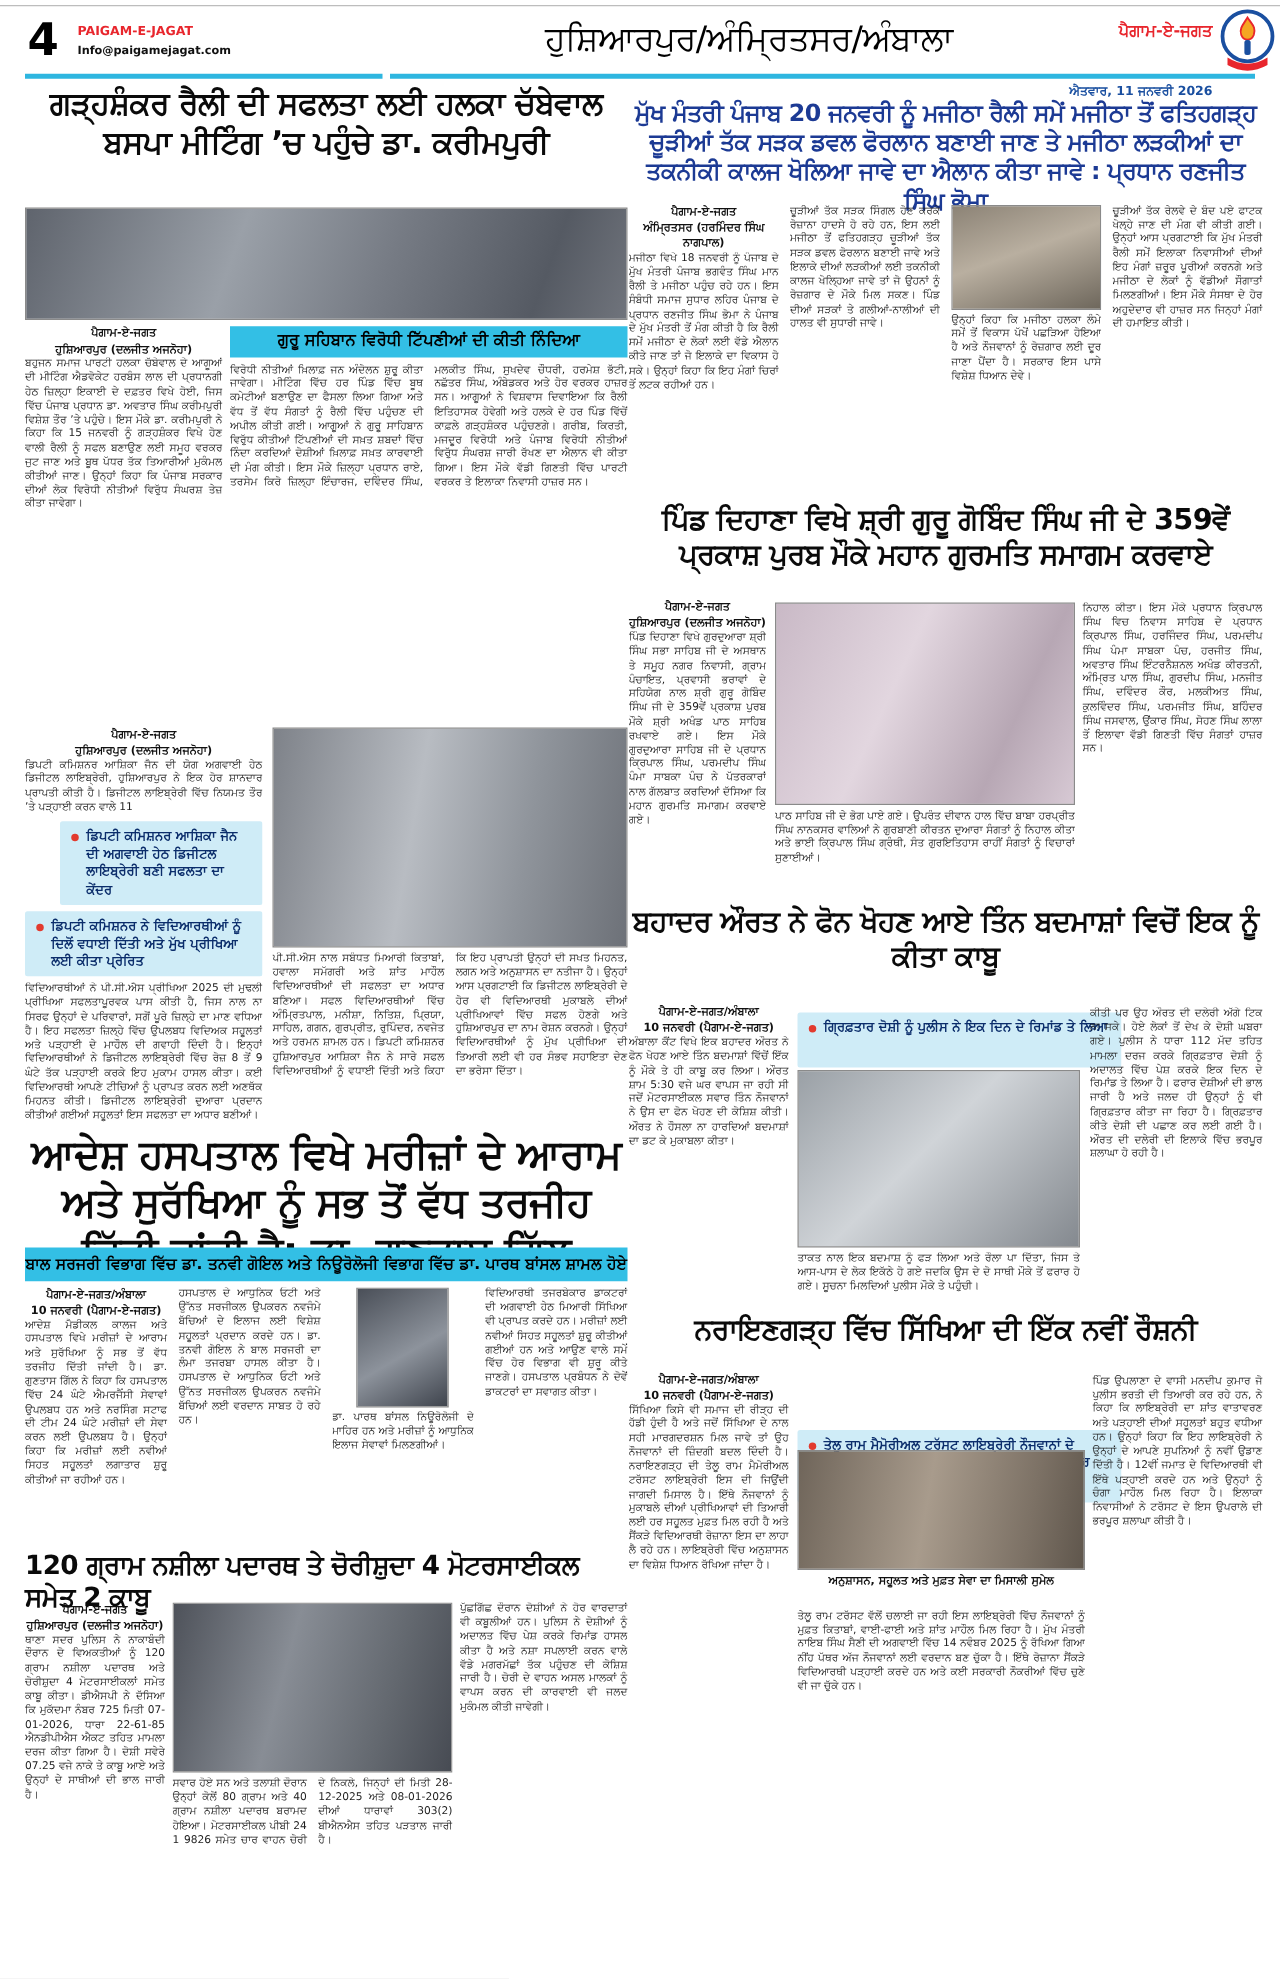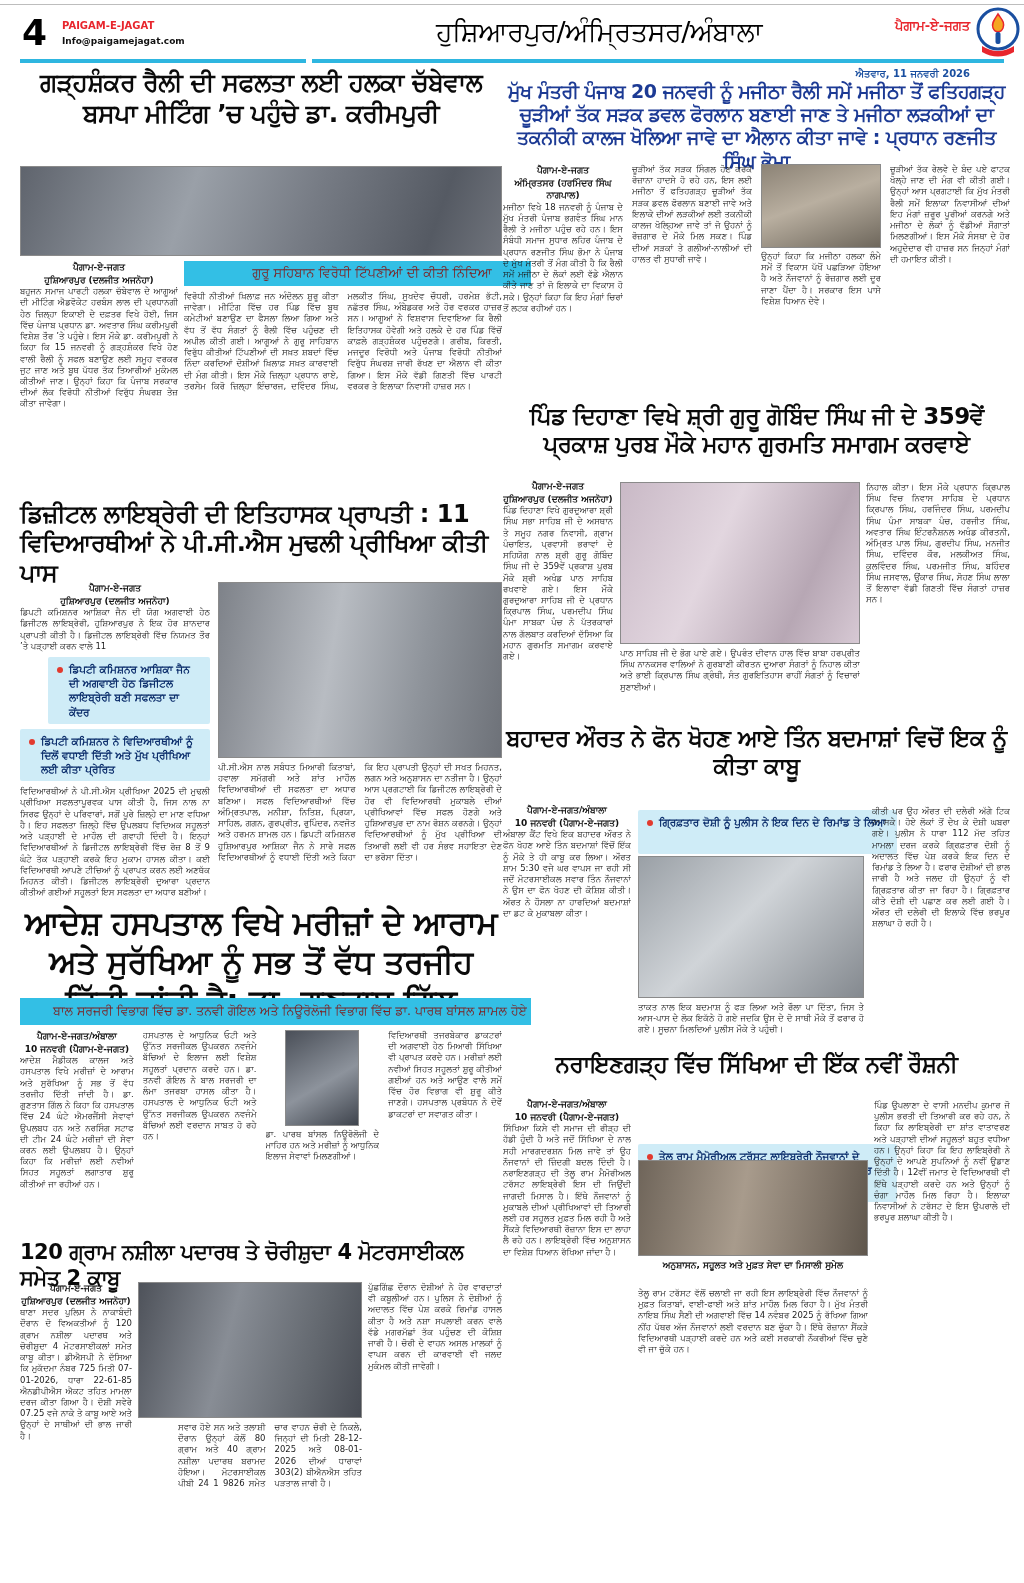--- a/index.html
+++ b/index.html
@@ -7,22 +7,22 @@
         font-family:"DejaVu Sans",sans-serif;color:#1a1a1a;}
   .abs{position:absolute;}
   .hl{font-weight:bold;color:#0a0a0a;text-align:center;line-height:1.22;letter-spacing:-0.5px;}
   .hl-left{text-align:center;}
   .hl-blue{color:#1c3a94;}
   .byline{text-align:center;font-weight:bold;font-size:9px;line-height:1.4;color:#111;}
   .body-txt{font-size:8.5px;line-height:1.32;text-align:justify;color:#1d1d1d;overflow:hidden;}
   .cols2{column-count:2;column-gap:9px;}
   .row{display:flex;gap:9px;}
   .row > div{flex:1;overflow:hidden;}
-  .band{background:#33bfe5;color:#7f1d1d;font-weight:normal;text-align:center;
-        display:flex;align-items:center;justify-content:center;line-height:1.15;padding-left:29px;}
+  .band{background:#33bfe5;color:#000000;font-weight:bold;text-align:center;
+        display:flex;align-items:center;justify-content:center;line-height:1.15;}
   .bullet-box{background:#cfecf7;color:#0b2d6b;font-weight:bold;font-size:10.5px;line-height:1.35;
         padding:5px 8px 5px 21px;position:relative;border-radius:2px;text-align:left;overflow:hidden;}
   .bullet-box .dot{position:absolute;left:9px;top:10px;width:6px;height:6px;border-radius:50%;background:#e23a2e;}
   .photo{border:1px solid #8a8a8a;box-sizing:border-box;}
   .ph-group{background:linear-gradient(110deg,#5f646d,#9aa0a8 35%,#767b84 60%,#555a63 85%,#70747c);}
   .ph-portrait{background:linear-gradient(160deg,#8c8376,#b9afa0 45%,#6e675c);}
   .ph-samagam{background:linear-gradient(115deg,#c9b9c6,#e2d6df 40%,#b7a7b4 75%,#d7c9d4);}
   .ph-library{background:linear-gradient(100deg,#7e8289,#b8bcc2 40%,#8f949b 70%,#6d7178);}
   .ph-police{background:linear-gradient(135deg,#9aa0a6,#d0d4d8 45%,#84898f);}
   .ph-doctor{background:linear-gradient(150deg,#4a4f58,#8d939c 55%,#3f444d);}
@@ -87,21 +87,20 @@
   <div class="abs hl" style="left:503px;top:402px;width:507px;font-size:23px;">ਪਿੰਡ ਦਿਹਾਣਾ ਵਿਖੇ ਸ਼੍ਰੀ ਗੁਰੂ ਗੋਬਿੰਦ ਸਿੰਘ ਜੀ ਦੇ 359ਵੇਂ ਪ੍ਰਕਾਸ਼ ਪੁਰਬ ਮੌਕੇ ਮਹਾਨ ਗੁਰਮਤਿ ਸਮਾਗਮ ਕਰਵਾਏ</div>
   <div class="abs" style="left:503px;top:480px;width:110px;height:240px;overflow:hidden;">
     <div class="byline">ਪੈਗਾਮ-ਏ-ਜਗਤ</div>
     <div class="byline">ਹੁਸ਼ਿਆਰਪੁਰ (ਦਲਜੀਤ ਅਜਨੋਹਾ)</div>
     <div class="body-txt">ਪਿੰਡ ਦਿਹਾਣਾ ਵਿਖੇ ਗੁਰਦੁਆਰਾ ਸ਼੍ਰੀ ਸਿੰਘ ਸਭਾ ਸਾਹਿਬ ਜੀ ਦੇ ਅਸਥਾਨ ਤੇ ਸਮੂਹ ਨਗਰ ਨਿਵਾਸੀ, ਗ੍ਰਾਮ ਪੰਚਾਇਤ, ਪ੍ਰਵਾਸੀ ਭਰਾਵਾਂ ਦੇ ਸਹਿਯੋਗ ਨਾਲ ਸ਼੍ਰੀ ਗੁਰੂ ਗੋਬਿੰਦ ਸਿੰਘ ਜੀ ਦੇ 359ਵੇਂ ਪ੍ਰਕਾਸ਼ ਪੁਰਬ ਮੌਕੇ ਸ਼੍ਰੀ ਅਖੰਡ ਪਾਠ ਸਾਹਿਬ ਰਖਵਾਏ ਗਏ। ਇਸ ਮੌਕੇ ਗੁਰਦੁਆਰਾ ਸਾਹਿਬ ਜੀ ਦੇ ਪ੍ਰਧਾਨ ਕ੍ਰਿਪਾਲ ਸਿੰਘ, ਪਰਮਦੀਪ ਸਿੰਘ ਪੰਮਾ ਸਾਬਕਾ ਪੰਚ ਨੇ ਪੱਤਰਕਾਰਾਂ ਨਾਲ ਗੱਲਬਾਤ ਕਰਦਿਆਂ ਦੱਸਿਆ ਕਿ ਮਹਾਨ ਗੁਰਮਤਿ ਸਮਾਗਮ ਕਰਵਾਏ ਗਏ।</div>
   </div>
   <div class="abs photo ph-samagam" style="left:620px;top:482px;width:240px;height:162px;"></div>
   <div class="abs body-txt" style="left:620px;top:648px;width:240px;height:72px;">ਪਾਠ ਸਾਹਿਬ ਜੀ ਦੇ ਭੋਗ ਪਾਏ ਗਏ। ਉਪਰੰਤ ਦੀਵਾਨ ਹਾਲ ਵਿੱਚ ਬਾਬਾ ਹਰਪ੍ਰੀਤ ਸਿੰਘ ਨਾਨਕਸਰ ਵਾਲਿਆਂ ਨੇ ਗੁਰਬਾਣੀ ਕੀਰਤਨ ਦੁਆਰਾ ਸੰਗਤਾਂ ਨੂੰ ਨਿਹਾਲ ਕੀਤਾ ਅਤੇ ਭਾਈ ਕ੍ਰਿਪਾਲ ਸਿੰਘ ਗ੍ਰੰਥੀ, ਸੰਤ ਗੁਰਇਤਿਹਾਸ ਰਾਹੀਂ ਸੰਗਤਾਂ ਨੂੰ ਵਿਚਾਰਾਂ ਸੁਣਾਈਆਂ।</div>
   <div class="abs body-txt" style="left:866px;top:482px;width:144px;height:238px;">ਨਿਹਾਲ ਕੀਤਾ। ਇਸ ਮੌਕੇ ਪ੍ਰਧਾਨ ਕ੍ਰਿਪਾਲ ਸਿੰਘ ਵਿਚ ਨਿਵਾਸ ਸਾਹਿਬ ਦੇ ਪ੍ਰਧਾਨ ਕ੍ਰਿਪਾਲ ਸਿੰਘ, ਹਰਜਿੰਦਰ ਸਿੰਘ, ਪਰਮਦੀਪ ਸਿੰਘ ਪੰਮਾ ਸਾਬਕਾ ਪੰਚ, ਹਰਜੀਤ ਸਿੰਘ, ਅਵਤਾਰ ਸਿੰਘ ਇੰਟਰਨੈਸ਼ਨਲ ਅਖੰਡ ਕੀਰਤਨੀ, ਅੰਮ੍ਰਿਤ ਪਾਲ ਸਿੰਘ, ਗੁਰਦੀਪ ਸਿੰਘ, ਮਨਜੀਤ ਸਿੰਘ, ਦਵਿੰਦਰ ਕੌਰ, ਮਲਕੀਅਤ ਸਿੰਘ, ਕੁਲਵਿੰਦਰ ਸਿੰਘ, ਪਰਮਜੀਤ ਸਿੰਘ, ਬਹਿੰਦਰ ਸਿੰਘ ਜਸਵਾਲ, ਉਂਕਾਰ ਸਿੰਘ, ਸੋਹਣ ਸਿੰਘ ਲਾਲਾ ਤੋਂ ਇਲਾਵਾ ਵੱਡੀ ਗਿਣਤੀ ਵਿੱਚ ਸੰਗਤਾਂ ਹਾਜ਼ਰ ਸਨ।</div>
 
-  <div class="abs hl hl-left" style="left:20px;top:500px;width:482px;font-size:24px;text-align:left;">ਡਿਜ਼ੀਟਲ ਲਾਇਬ੍ਰੇਰੀ ਦੀ ਇਤਿਹਾਸਕ ਪ੍ਰਾਪਤੀ : 11 ਵਿਦਿਆਰਥੀਆਂ ਨੇ ਪੀ.ਸੀ.ਐਸ ਮੁਢਲੀ ਪ੍ਰੀਖਿਆ ਕੀਤੀ ਪਾਸ</div>
   <div class="abs" style="left:20px;top:582px;width:190px;height:318px;overflow:hidden;">
     <div class="byline">ਪੈਗਾਮ-ਏ-ਜਗਤ</div>
     <div class="byline">ਹੁਸ਼ਿਆਰਪੁਰ (ਦਲਜੀਤ ਅਜਨੋਹਾ)</div>
     <div class="body-txt" style="margin-bottom:5px;">ਡਿਪਟੀ ਕਮਿਸ਼ਨਰ ਆਸ਼ਿਕਾ ਜੈਨ ਦੀ ਯੋਗ ਅਗਵਾਈ ਹੇਠ ਡਿਜੀਟਲ ਲਾਇਬ੍ਰੇਰੀ, ਹੁਸ਼ਿਆਰਪੁਰ ਨੇ ਇਕ ਹੋਰ ਸ਼ਾਨਦਾਰ ਪ੍ਰਾਪਤੀ ਕੀਤੀ ਹੈ। ਡਿਜੀਟਲ ਲਾਇਬ੍ਰੇਰੀ ਵਿੱਚ ਨਿਯਮਤ ਤੌਰ ’ਤੇ ਪੜ੍ਹਾਈ ਕਰਨ ਵਾਲੇ 11</div>
     <div class="bullet-box" style="margin-bottom:5px;margin-left:28px;">
       <span class="dot"></span>
       <span>ਡਿਪਟੀ ਕਮਿਸ਼ਨਰ ਆਸ਼ਿਕਾ ਜੈਨ ਦੀ ਅਗਵਾਈ ਹੇਠ ਡਿਜੀਟਲ ਲਾਇਬ੍ਰੇਰੀ ਬਣੀ ਸਫਲਤਾ ਦਾ ਕੇਂਦਰ</span>
     </div>
     <div class="bullet-box" style="margin-bottom:5px;">
       <span class="dot"></span>
@@ -143,21 +142,21 @@
   </div>
 
   <div class="abs hl hl-left" style="left:20px;top:1240px;width:482px;font-size:21px;text-align:left;">120 ਗ੍ਰਾਮ ਨਸ਼ੀਲਾ ਪਦਾਰਥ ਤੇ ਚੋਰੀਸ਼ੁਦਾ 4 ਮੋਟਰਸਾਈਕਲ ਸਮੇਤ 2 ਕਾਬੂ</div>
   <div class="abs" style="left:20px;top:1282px;width:112px;height:290px;overflow:hidden;">
     <div class="byline">ਪੈਗਾਮ-ਏ-ਜਗਤ</div>
     <div class="byline">ਹੁਸ਼ਿਆਰਪੁਰ (ਦਲਜੀਤ ਅਜਨੋਹਾ)</div>
     <div class="body-txt">ਥਾਣਾ ਸਦਰ ਪੁਲਿਸ ਨੇ ਨਾਕਾਬੰਦੀ ਦੌਰਾਨ ਦੋ ਵਿਅਕਤੀਆਂ ਨੂੰ 120 ਗ੍ਰਾਮ ਨਸ਼ੀਲਾ ਪਦਾਰਥ ਅਤੇ ਚੋਰੀਸ਼ੁਦਾ 4 ਮੋਟਰਸਾਈਕਲਾਂ ਸਮੇਤ ਕਾਬੂ ਕੀਤਾ। ਡੀਐਸਪੀ ਨੇ ਦੱਸਿਆ ਕਿ ਮੁਕੱਦਮਾ ਨੰਬਰ 725 ਮਿਤੀ 07-01-2026, ਧਾਰਾ 22-61-85 ਐਨਡੀਪੀਐਸ ਐਕਟ ਤਹਿਤ ਮਾਮਲਾ ਦਰਜ ਕੀਤਾ ਗਿਆ ਹੈ। ਦੋਸ਼ੀ ਸਵੇਰੇ 07.25 ਵਜੇ ਨਾਕੇ ਤੇ ਕਾਬੂ ਆਏ ਅਤੇ ਉਨ੍ਹਾਂ ਦੇ ਸਾਥੀਆਂ ਦੀ ਭਾਲ ਜਾਰੀ ਹੈ।</div>
   </div>
   <div class="abs" style="left:138px;top:1282px;width:224px;height:290px;overflow:hidden;">
     <div class="photo ph-moto" style="width:100%;height:136px;margin-bottom:4px;"></div>
-    <div class="body-txt cols2" style="height:146px;margin-left:40px;">ਸਵਾਰ ਹੋਏ ਸਨ ਅਤੇ ਤਲਾਸ਼ੀ ਦੌਰਾਨ ਉਨ੍ਹਾਂ ਕੋਲੋਂ 80 ਗ੍ਰਾਮ ਅਤੇ 40 ਗ੍ਰਾਮ ਨਸ਼ੀਲਾ ਪਦਾਰਥ ਬਰਾਮਦ ਹੋਇਆ। ਮੋਟਰਸਾਈਕਲ ਪੀਬੀ 24 1 9826 ਸਮੇਤ ਚਾਰ ਵਾਹਨ ਚੋਰੀ ਦੇ ਨਿਕਲੇ, ਜਿਨ੍ਹਾਂ ਦੀ ਮਿਤੀ 28-12-2025 ਅਤੇ 08-01-2026 ਦੀਆਂ ਧਾਰਾਵਾਂ 303(2) ਬੀਐਨਐਸ ਤਹਿਤ ਪੜਤਾਲ ਜਾਰੀ ਹੈ।</div>
+    <div class="body-txt cols2" style="height:146px;">ਸਵਾਰ ਹੋਏ ਸਨ ਅਤੇ ਤਲਾਸ਼ੀ ਦੌਰਾਨ ਉਨ੍ਹਾਂ ਕੋਲੋਂ 80 ਗ੍ਰਾਮ ਅਤੇ 40 ਗ੍ਰਾਮ ਨਸ਼ੀਲਾ ਪਦਾਰਥ ਬਰਾਮਦ ਹੋਇਆ। ਮੋਟਰਸਾਈਕਲ ਪੀਬੀ 24 1 9826 ਸਮੇਤ ਚਾਰ ਵਾਹਨ ਚੋਰੀ ਦੇ ਨਿਕਲੇ, ਜਿਨ੍ਹਾਂ ਦੀ ਮਿਤੀ 28-12-2025 ਅਤੇ 08-01-2026 ਦੀਆਂ ਧਾਰਾਵਾਂ 303(2) ਬੀਐਨਐਸ ਤਹਿਤ ਪੜਤਾਲ ਜਾਰੀ ਹੈ।</div>
   </div>
   <div class="abs body-txt" style="left:368px;top:1282px;width:134px;height:290px;">ਪੁੱਛਗਿੱਛ ਦੌਰਾਨ ਦੋਸ਼ੀਆਂ ਨੇ ਹੋਰ ਵਾਰਦਾਤਾਂ ਵੀ ਕਬੂਲੀਆਂ ਹਨ। ਪੁਲਿਸ ਨੇ ਦੋਸ਼ੀਆਂ ਨੂੰ ਅਦਾਲਤ ਵਿੱਚ ਪੇਸ਼ ਕਰਕੇ ਰਿਮਾਂਡ ਹਾਸਲ ਕੀਤਾ ਹੈ ਅਤੇ ਨਸ਼ਾ ਸਪਲਾਈ ਕਰਨ ਵਾਲੇ ਵੱਡੇ ਮਗਰਮੱਛਾਂ ਤੱਕ ਪਹੁੰਚਣ ਦੀ ਕੋਸ਼ਿਸ਼ ਜਾਰੀ ਹੈ। ਚੋਰੀ ਦੇ ਵਾਹਨ ਅਸਲ ਮਾਲਕਾਂ ਨੂੰ ਵਾਪਸ ਕਰਨ ਦੀ ਕਾਰਵਾਈ ਵੀ ਜਲਦ ਮੁਕੰਮਲ ਕੀਤੀ ਜਾਵੇਗੀ।</div>
 
   <div class="abs hl" style="left:503px;top:1050px;width:507px;font-size:23px;">ਨਰਾਇਣਗੜ੍ਹ ਵਿੱਚ ਸਿੱਖਿਆ ਦੀ ਇੱਕ ਨਵੀਂ ਰੌਸ਼ਨੀ</div>
   <div class="abs" style="left:503px;top:1098px;width:128px;height:474px;overflow:hidden;">
     <div class="byline">ਪੈਗਾਮ-ਏ-ਜਗਤ/ਅੰਬਾਲਾ</div>
     <div class="byline">10 ਜਨਵਰੀ (ਪੈਗਾਮ-ਏ-ਜਗਤ)</div>
     <div class="body-txt">ਸਿੱਖਿਆ ਕਿਸੇ ਵੀ ਸਮਾਜ ਦੀ ਰੀੜ੍ਹ ਦੀ ਹੱਡੀ ਹੁੰਦੀ ਹੈ ਅਤੇ ਜਦੋਂ ਸਿੱਖਿਆ ਦੇ ਨਾਲ ਸਹੀ ਮਾਰਗਦਰਸ਼ਨ ਮਿਲ ਜਾਵੇ ਤਾਂ ਉਹ ਨੌਜਵਾਨਾਂ ਦੀ ਜ਼ਿੰਦਗੀ ਬਦਲ ਦਿੰਦੀ ਹੈ। ਨਰਾਇਣਗੜ੍ਹ ਦੀ ਤੇਲੂ ਰਾਮ ਮੈਮੋਰੀਅਲ ਟਰੱਸਟ ਲਾਇਬ੍ਰੇਰੀ ਇਸ ਦੀ ਜਿਉਂਦੀ ਜਾਗਦੀ ਮਿਸਾਲ ਹੈ। ਇੱਥੇ ਨੌਜਵਾਨਾਂ ਨੂੰ ਮੁਕਾਬਲੇ ਦੀਆਂ ਪ੍ਰੀਖਿਆਵਾਂ ਦੀ ਤਿਆਰੀ ਲਈ ਹਰ ਸਹੂਲਤ ਮੁਫ਼ਤ ਮਿਲ ਰਹੀ ਹੈ ਅਤੇ ਸੈਂਕੜੇ ਵਿਦਿਆਰਥੀ ਰੋਜ਼ਾਨਾ ਇਸ ਦਾ ਲਾਹਾ ਲੈ ਰਹੇ ਹਨ। ਲਾਇਬ੍ਰੇਰੀ ਵਿੱਚ ਅਨੁਸ਼ਾਸਨ ਦਾ ਵਿਸ਼ੇਸ਼ ਧਿਆਨ ਰੱਖਿਆ ਜਾਂਦਾ ਹੈ।</div>
   </div>
   <div class="abs bullet-box" style="left:638px;top:1100px;width:230px;height:48px;">

